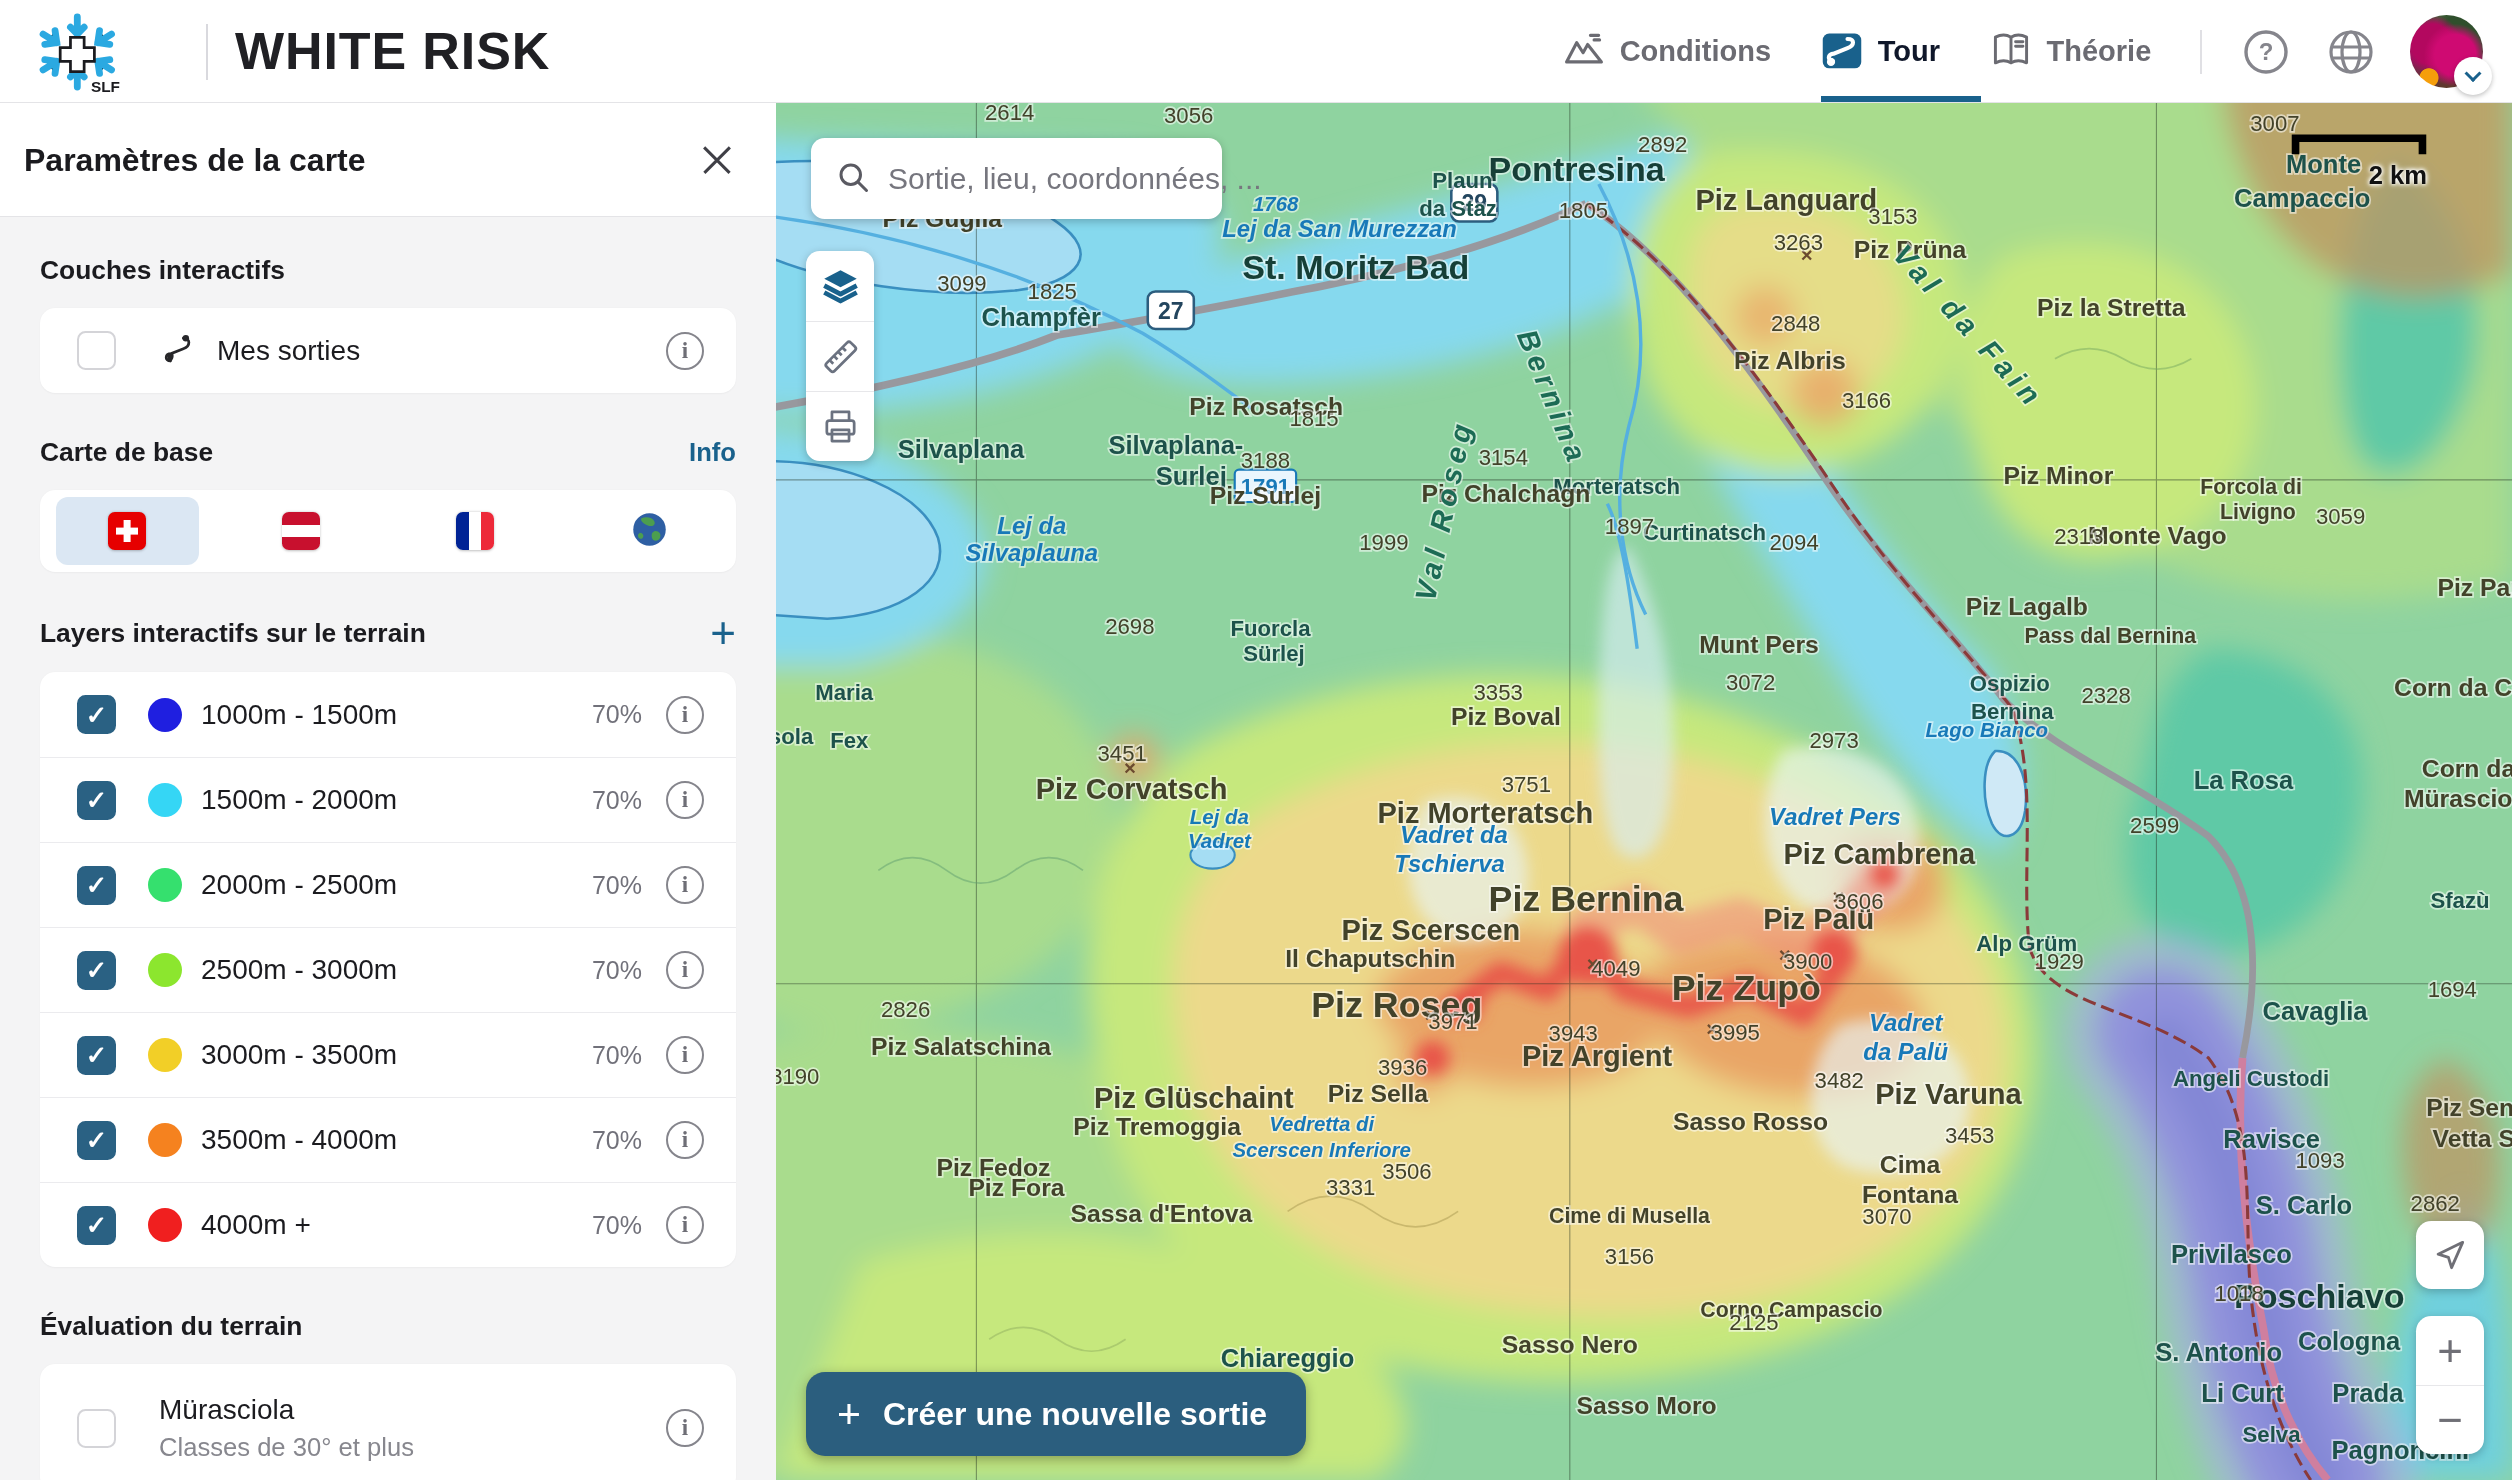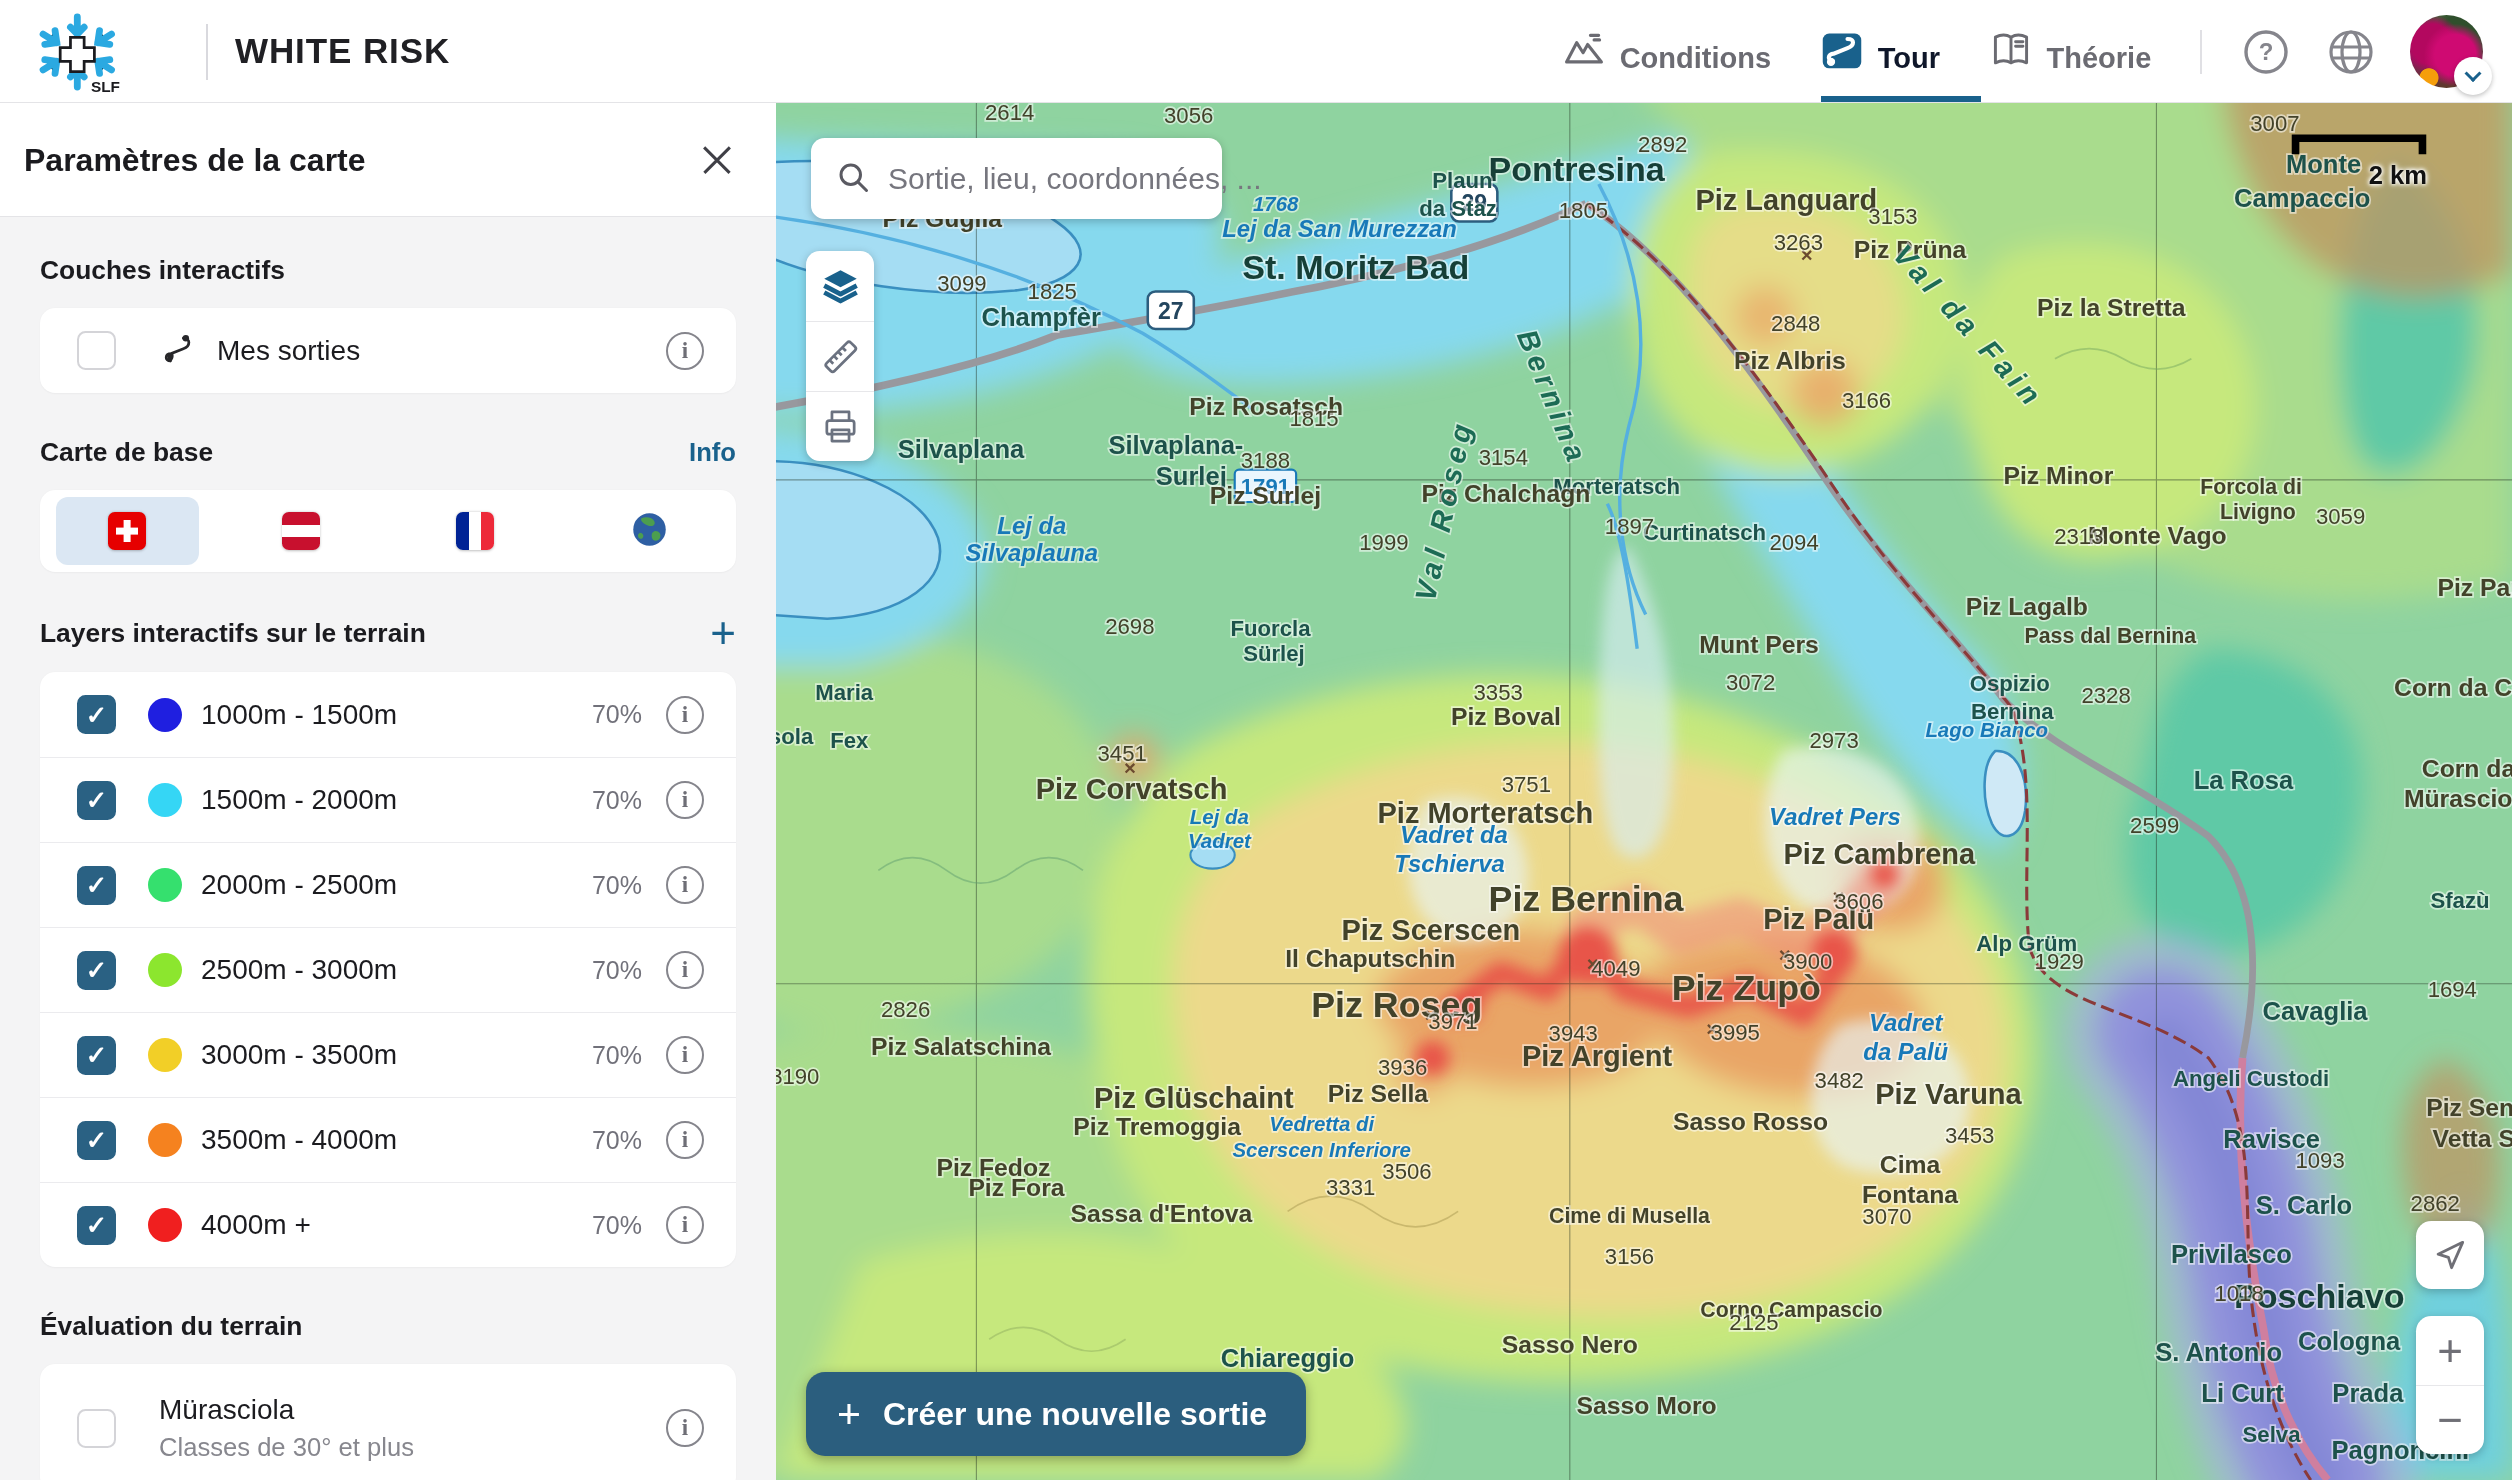--- a/index.html
+++ b/index.html
@@ -3,23 +3,23 @@
 <meta charset="utf-8">
 <style>
   * { box-sizing: border-box; margin: 0; padding: 0; }
   html,body { width:2512px; height:1480px; overflow:hidden; font-family:"Liberation Sans",sans-serif; background:#fff; }
   #app { position:relative; width:2512px; height:1480px; }
 
   
   #header { position:absolute; left:0; top:0; width:2512px; height:103px; background:#fff; border-bottom:0.9px solid #e4e4e7; z-index:30; }
   .logo-wrap { position:absolute; left:25.6px; top:10.2px; width:171px; height:84px; }
   .logo-divider { position:absolute; left:206px; top:24px; width:1.7px; height:56px; background:#d9d9de; }
-  .brand { position:absolute; left:235px; top:50%; transform:translateY(-50%); font-size:35px; font-weight:800; letter-spacing:0.9px; color:#202024;text-align:right; }
+  .brand { position:absolute; left:235px; top:50%; transform:translateY(-50%); font-size:52px; font-weight:800; letter-spacing:0.9px; color:#202024;text-align:right; }
   .nav { position:absolute; right:0; top:0; height:103px; display:flex; align-items:center; }
-  .nav-item { display:flex; align-items:flex-end; gap:13.6px; margin-right:49px; cursor:pointer; }
+  .nav-item { display:flex; align-items:center; gap:13.6px; margin-right:49px; cursor:pointer; }
   .nav-item .nav-label { font-size:29px; font-weight:700; color:#6b6b72; }
   .nav-item.active .nav-label { color:#0f172a; }
   .tour-underline { position:absolute; left:1821px; bottom:0; width:160px; height:6px; background:#19618C; }
   .nav-sep { width:1.7px; height:44px; background:#e0e0e4; margin:0 38px 0 0; }
   .icon-btn { width:51px; height:51px; display:flex; align-items:center; justify-content:center; margin-right:34px; cursor:pointer; }
   .avatar { position:relative; width:73px; height:73px; border-radius:50%; margin-right:29px; cursor:pointer;
     background:
       radial-gradient(circle at 26% 86%, #f59e0b 0 11%, rgba(0,0,0,0) 12%),
       radial-gradient(circle at 62% 55%, #cf0a72 0 34%, rgba(0,0,0,0) 52%),
       radial-gradient(circle at 30% 40%, #b3085f 0 30%, rgba(0,0,0,0) 44%),

